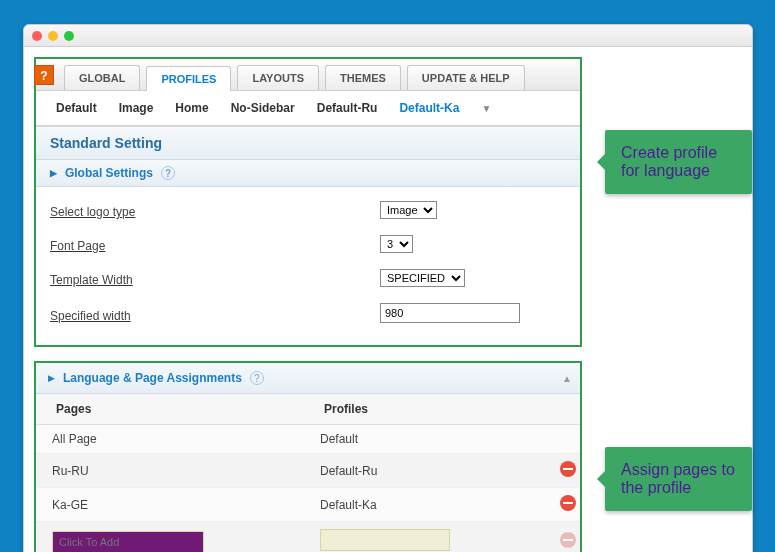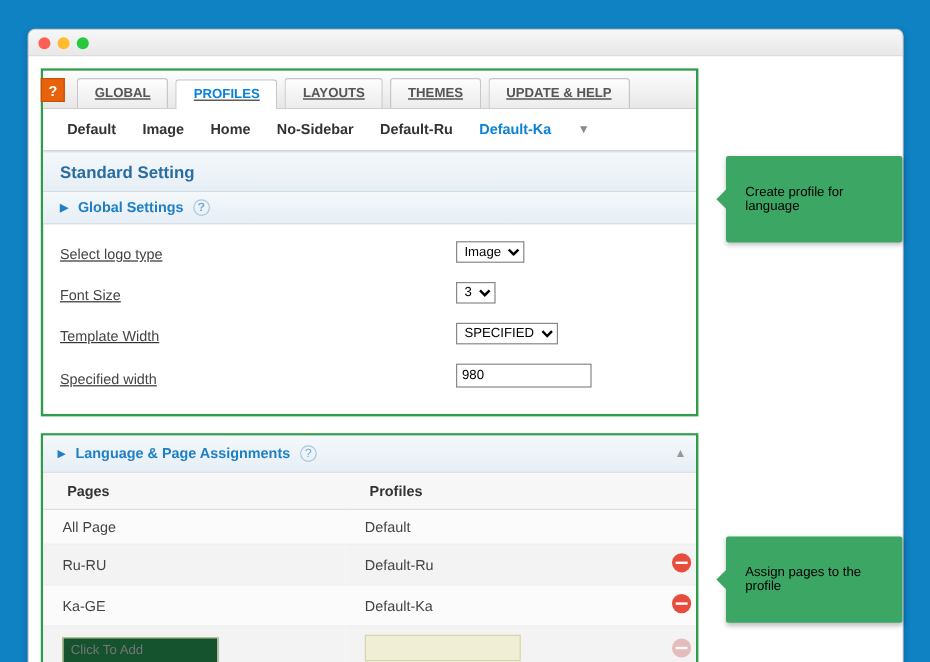--- a/index.html
+++ b/index.html
@@ -66,21 +66,20 @@
     border: 1px solid #c8500a;
     z-index: 3;
   }
 
   .tabbar {
     background: linear-gradient(#fdfdfd, #e7e7e7);
     border-bottom: 1px solid #cfcfcf;
     padding: 6px 6px 0 28px;
     display: flex;
     gap: 6px;
-    text-decoration: underline;
   }
   .tab {
     background: linear-gradient(#fdfdfd, #ececec);
     border: 1px solid #c7c7c7;
     border-bottom: none;
     padding: 6px 14px;
     font-size: 11px;
     font-weight: bold;
     color: #555;
     border-radius: 3px 3px 0 0;
@@ -157,21 +156,21 @@
     width: 330px;
     color: #444;
     font-size: 12px;
   }
   .form-ctrl select, .form-ctrl input[type=text] {
     font-size: 11px;
     padding: 1px 2px;
     border: 1px solid #888;
     background: #fff;
   }
-  .form-ctrl input[type=text] { width: 113px; padding: 3px 4px; }
+  .form-ctrl input[type=text] { width: 140px; padding: 3px 4px; }
 
   .panel2 {
     margin: 14px 10px 0 10px;
     border: 2px solid #2e9c4a;
     background: #fff;
     width: 548px;
     position: relative;
   }
   .panel2-header {
     background: linear-gradient(#f4f8fb, #e6eef5);
@@ -224,41 +223,41 @@
     position: relative;
   }
   .del::before {
     content: "";
     position: absolute;
     left: 3px; right: 3px; top: 7px;
     height: 2px; background: #fff;
   }
   .del.muted { background: #d99; opacity: 0.6; }
   .click-add {
-    background: #14532d;
+    background: #701a75;
     border: 1px solid #d8d6a8;
     color: #aaa;
     padding: 4px 6px;
-    width: 130px;
+    width: 152px;
     font-size: 11px;
   }
   .empty-field {
     background: #f0efd6;
     border: 1px solid #d8d6a8;
     width: 130px;
     height: 22px;
     display: inline-block;
   }
 
   .callout {
     position: absolute;
     background: #3ca664;
-    color: #000000;
-    font-size: 11px;
-    padding: 24px 16px;
+    color: #4c1d95;
+    font-size: 16px;
+    padding: 14px 16px;
     border-radius: 2px;
     box-shadow: 0 2px 4px rgba(0,0,0,0.25);
   }
   .callout::before {
     content: "";
     position: absolute;
     left: -8px;
     top: 50%;
     margin-top: -8px;
     border: 8px solid transparent;
@@ -312,21 +311,21 @@
       <div class="form-rows">
         <div class="form-row">
           <div class="form-label">Select logo type</div>
           <div class="form-ctrl">
             <select>
               <option>Image</option>
             </select>
           </div>
         </div>
         <div class="form-row">
-          <div class="form-label">Font Size</div>
+          <div class="form-label">Font Page</div>
           <div class="form-ctrl">
             <select>
               <option>3</option>
             </select>
           </div>
         </div>
         <div class="form-row">
           <div class="form-label">Template Width</div>
           <div class="form-ctrl">
             <select>

